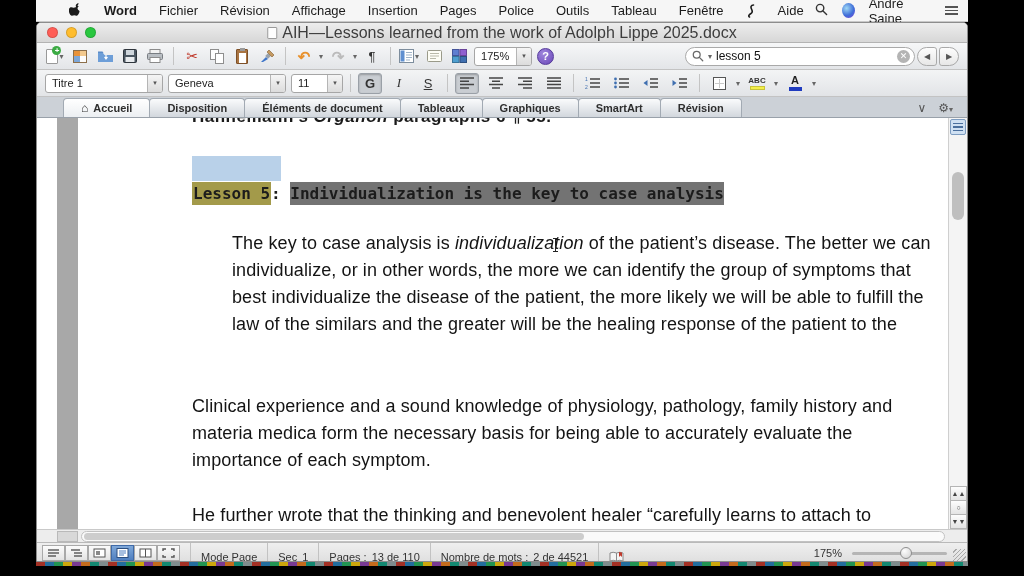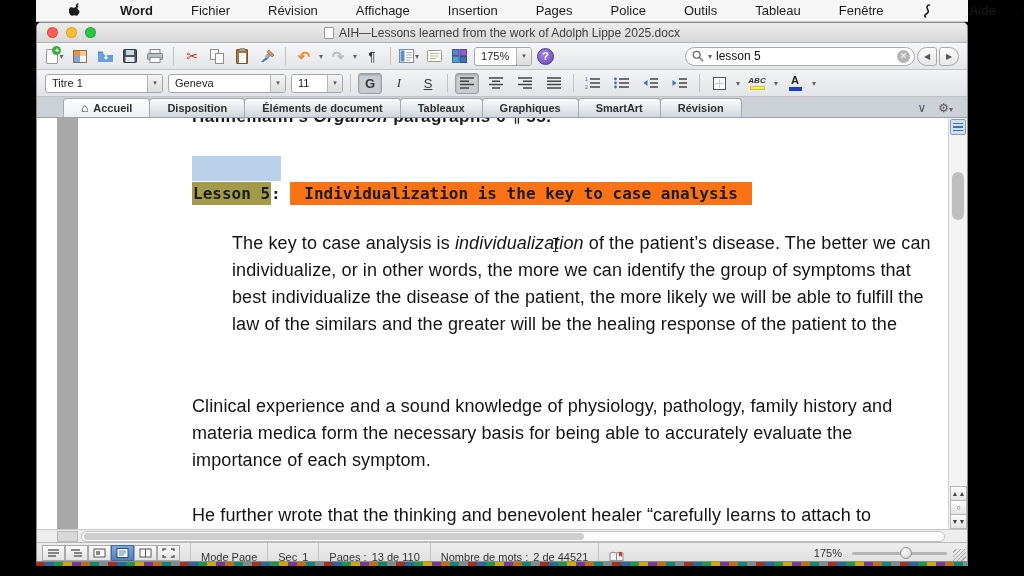--- a/index.html
+++ b/index.html
@@ -4,42 +4,42 @@
 <style>
   * { margin:0; padding:0; box-sizing:border-box; }
   html,body { width:1024px; height:576px; background:#000; overflow:hidden;
               font-family:"Liberation Sans", sans-serif; }
   .stage { position:relative; width:1024px; height:576px; background:#000; }
   .desktop { position:absolute; left:36px; top:0; width:932px; height:566px; }
 
   
   .menubar { position:absolute; left:0; top:0; width:932px; height:22px;
     background:#f6f6f6; border-bottom:1px solid #c9c9c9;
-    display:flex; align-items:center; padding:0 10px 0 22px; gap:16px; font-size:13px; color:#1c1c1c; }
+    display:flex; align-items:center; padding:0 10px 0 22px; gap:0; font-size:13px; color:#1c1c1c; }
   .menubar .mitem { padding:0 11px; height:22px; display:flex; align-items:center; white-space:nowrap; }
   .menubar .app-name { font-weight:bold; }
   .mb-right { margin-left:auto; display:flex; align-items:center; gap:14px; }
   .apple-logo svg { display:block; }
   .siri-orb { width:15px; height:15px; border-radius:50%;
     background:radial-gradient(circle at 35% 35%, #9fd8f5, #3f6fd8 55%, #7a3fd8); }
   .userlist-icon { display:flex; flex-direction:column; gap:2px; }
   .userlist-icon i { display:block; width:13px; height:1.5px; background:#555; }
 
   
   .window { position:absolute; left:0; top:22px; width:932px; height:540px;
     background:#fff; border:1px solid #8d8d8d; border-radius:5px 5px 0 0;
     display:flex; flex-direction:column; overflow:hidden; }
   .titlebar { height:20px; flex:0 0 20px; background:linear-gradient(#ededed,#d7d7d7);
     border-bottom:1px solid #b3b3b3; display:flex; align-items:center; position:relative; }
   .traffic { display:flex; gap:8px; margin-left:10px; }
   .traffic i { width:11px; height:11px; border-radius:50%; display:block; border:1px solid rgba(0,0,0,.15); }
   .tl-red{background:#ff5e57;} .tl-yellow{background:#ffbd2e;} .tl-green{background:#29c73f;}
   .title-wrap { position:absolute; left:50%; transform:translateX(-50%); display:flex; align-items:center; gap:5px; }
   .doc-proxy { width:10px; height:12px; background:#fdfdfd; border:1px solid #9a9a9a; border-radius:1px; }
-  .win-title { font-size:12px; color:#3d3d3d; white-space:nowrap; }
+  .win-title { font-size:16px; color:#3d3d3d; white-space:nowrap; }
 
   
   .toolbar { height:27px; flex:0 0 27px; background:linear-gradient(#f6f7f8,#e3e5e8);
     border-bottom:1px solid #c3c3c3; display:flex; align-items:center; padding:0 8px; gap:5px; }
   .tbtn { height:21px; min-width:20px; display:flex; align-items:center; justify-content:center; gap:1px; }
   .tb-sep { width:1px; height:18px; background:#c4c4c4; margin:0 3px; }
   .dd-caret { font-size:8px; color:#666; }
   .glyph { font-size:14px; line-height:1; }
   .g-cut{color:#c0392b;} .g-undo{color:#e8912d; font-weight:bold; font-size:15px;}
   .g-redo{color:#bbb; font-weight:bold; font-size:15px;} .g-pilcrow{color:#333; font-size:13px;}
@@ -76,21 +76,21 @@
     display:flex; align-items:center; justify-content:center; font-size:8px; color:#555; }
   .snav.prev { border-radius:10px 3px 3px 10px; } .snav.next { border-radius:3px 10px 10px 3px; }
 
   
   .formatbar { height:27px; flex:0 0 27px; background:linear-gradient(#f3f4f5,#e2e4e7);
     border-bottom:1px solid #c3c3c3; display:flex; align-items:center; padding:0 8px; gap:5px; }
   .fmt-btn { width:24px; height:21px; border-radius:3px; display:flex; align-items:center; justify-content:center;
     font-size:13px; color:#333; }
   .fmt-btn.pressed { background:#c9cdd2; border:1px solid #9aa0a7; box-shadow:inset 0 1px 2px rgba(0,0,0,.25); }
   .fb-sep { width:1px; height:18px; background:#c4c4c4; margin:0 2px; }
-  .hl-icon { display:flex; flex-direction:column; align-items:center; line-height:1;font-style:italic; }
+  .hl-icon { display:flex; flex-direction:column; align-items:center; line-height:1; }
   .hl-icon .abc { font-size:8px; font-weight:bold; color:#333; }
   .hl-icon .bar { width:15px; height:4px; background:#f3ef4a; border:1px solid #c9c43a; margin-top:1px; }
   .fc-icon { display:flex; flex-direction:column; align-items:center; line-height:1; }
   .fc-icon .a { font-size:11px; font-weight:bold; color:#222; }
   .fc-icon .bar { width:13px; height:4px; background:#1f3bbf; margin-top:1px; }
   .border-icon { width:13px; height:13px; border:1px solid #555; position:relative; background:#fff; }
   .border-icon:before, .border-icon:after { content:""; position:absolute; background:#c9c9c9; }
   .border-icon:before { left:50%; top:1px; bottom:1px; width:1px; }
   .border-icon:after { top:50%; left:1px; right:1px; height:1px; }
 
@@ -108,21 +108,21 @@
   
   .docarea { position:relative; flex:0 0 411px; height:411px; background:#fff; overflow:hidden; }
   .gutter { position:absolute; left:20px; top:0; width:21px; height:100%; background:#a8a8a8; }
   .page { position:absolute; left:41px; top:0; width:872px; height:100%; background:#fff; }
   .clip-line { position:absolute; left:114px; top:-11px; font-size:17px; font-weight:600; color:#1a1a1a;
     letter-spacing:.5px; white-space:nowrap; }
   .heading-row { position:absolute; left:114px; top:62px; height:26px; display:flex; align-items:center;
     font-family:"DejaVu Sans Mono", monospace; font-size:16px; font-weight:bold; color:#1c1c1c; white-space:pre; }
   .sel-block { position:absolute; left:114px; top:38px; width:89px; height:25px; background:#b9d1e9; }
   .hl-selected { background:#a39a4a; padding:2px 1px; }
-  .hl-yellow { background:#f97316; padding:2px 14px; }
+  .hl-yellow { background:#737373; padding:2px 0; }
   .body-par { position:absolute; left:114px; font-size:18px; color:#141414; line-height:27px;
     letter-spacing:.1px; }
   .body-par div { white-space:nowrap; }
   .p1 { top:112px;margin-left:40px; } .p2 { top:275px; } .p3 { top:384px; }
 
   
   .vscroll { position:absolute; right:0; top:0; width:19px; height:100%; background:#f4f4f4;
     border-left:1px solid #cfcfcf; }
   .vs-topwidget { position:absolute; left:1px; top:1px; width:16px; height:16px; background:#cfe0f2;
     border:1px solid #7d9cc0; border-radius:2px; display:flex; flex-direction:column; gap:2px;

